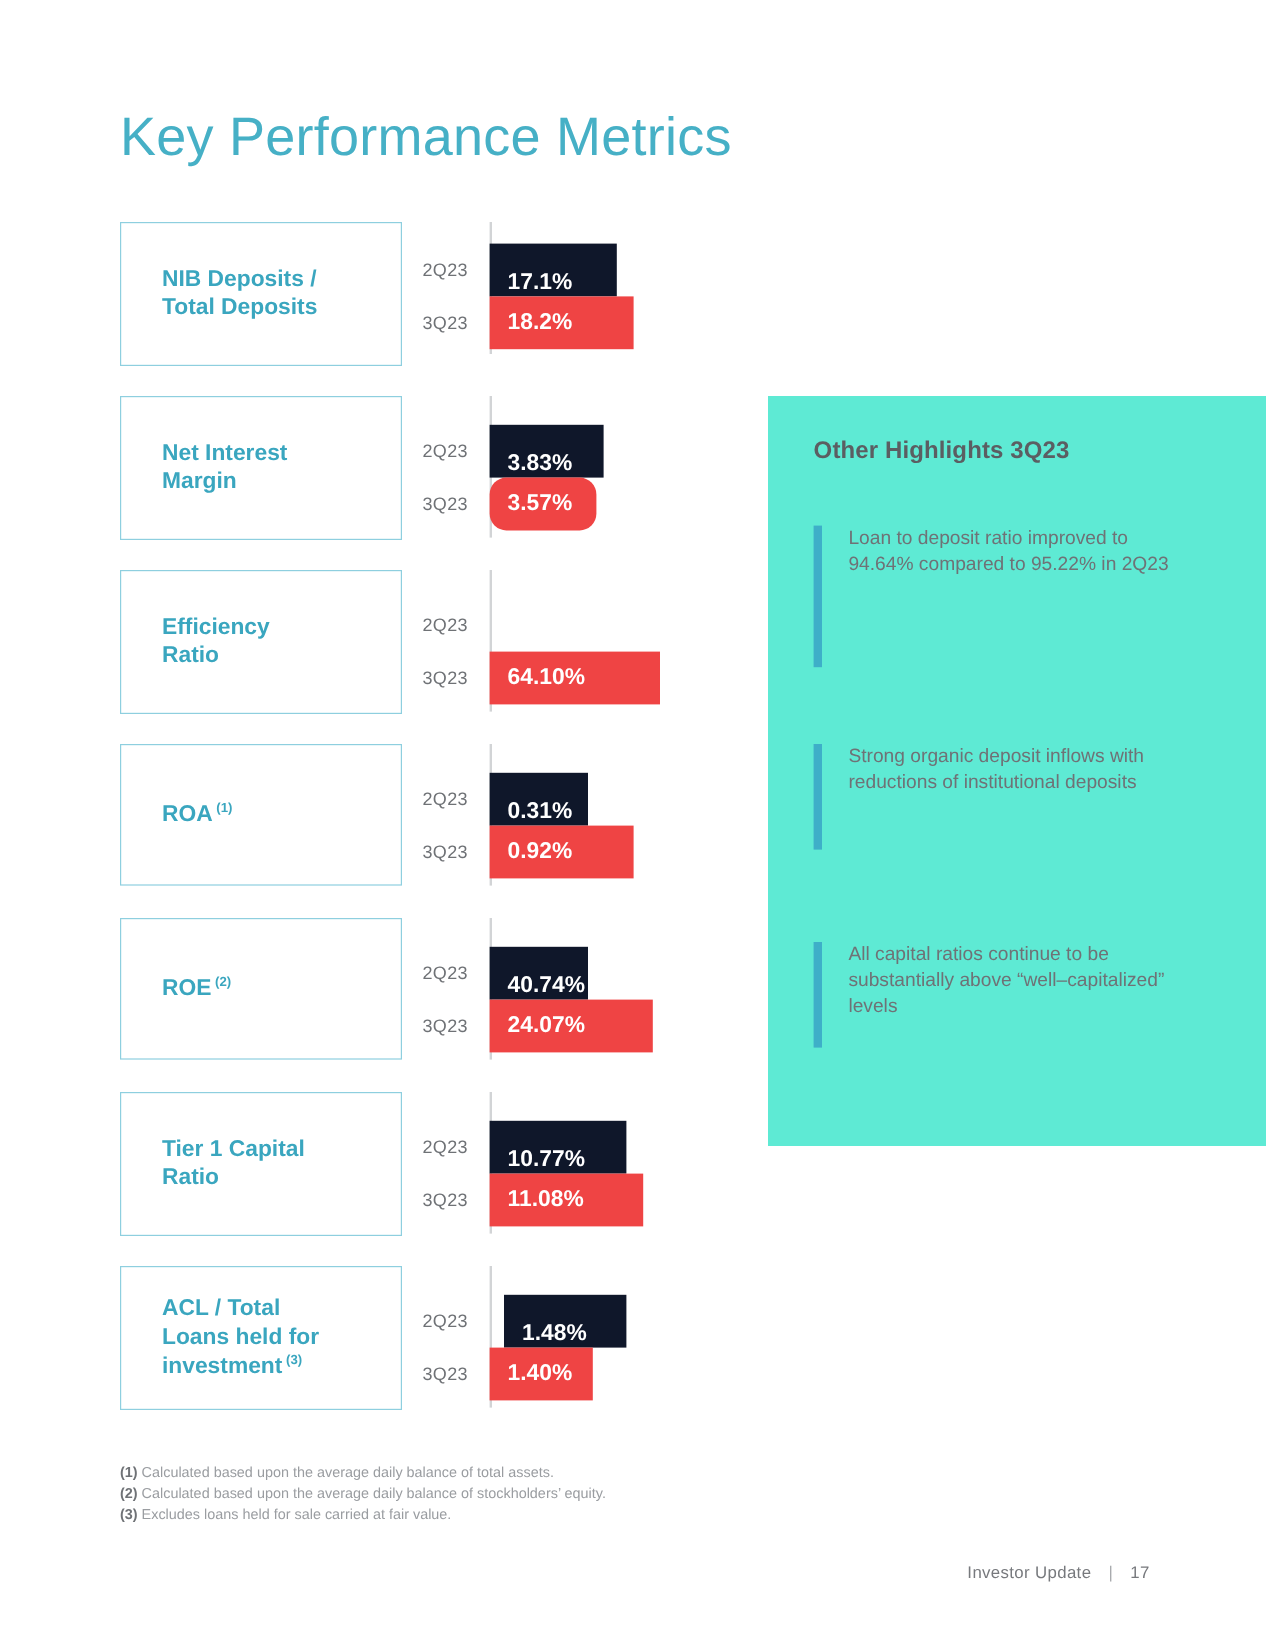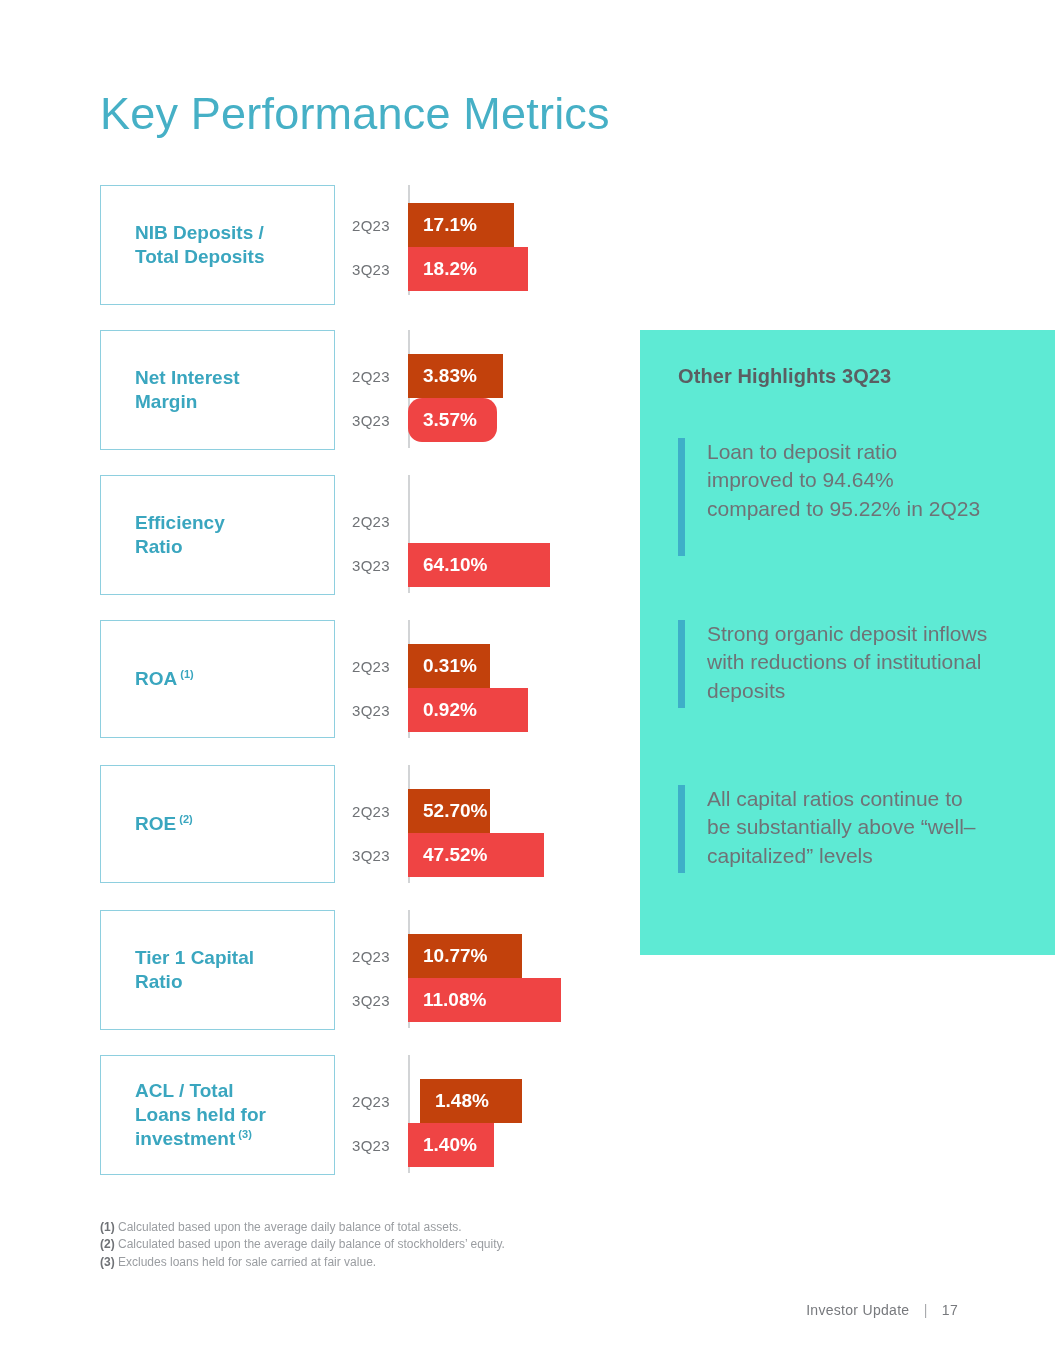--- a/index.html
+++ b/index.html
@@ -96,21 +96,21 @@
     height: 100%;
     display: flex;
     align-items: center;
     box-sizing: border-box;
     padding-left: 15px;
     color: #ffffff;
     font-size: 19px;
     font-weight: bold;
     white-space: nowrap;
   }
-  .bar.light { background: #c2410c; }
+  .bar.light { background: #0f172a; align-items: flex-end; }
   .bar.dark  { background: #ef4444; }
 
   
   .highlights {
     position: absolute;
     left: 640px;
     top: 330px;
     width: 415px;
     height: 625px;
     background: #5eead4;
@@ -130,21 +130,21 @@
     left: 38px;
     width: 310px;
     display: flex;
   }
   .highlight-accent {
     flex: 0 0 7px;
     background: #3eafc8;
     margin-right: 22px;
   }
   .highlight-text {
-    font-size: 21px;
+    font-size: 16px;
     line-height: 1.35;
     color: #6f7276;
     font-weight: 400;
   }
 
   
   .footnotes {
     position: absolute;
     left: 100px;
     top: 1219px;
@@ -259,49 +259,49 @@
     <div class="metric-row">
       <div class="metric-card" style="height: 118px;">
         <div class="metric-card-label">ROE<sup> (2)</sup></div>
       </div>
       <div class="axis-seg" style="height: 118px; top: 0px;"></div>
       <div class="bar-group" style="top: 24px;">
         <div class="bar-line">
           <div class="bar-period">2Q23</div>
           <div class="bar-spacer"></div>
           <div class="bar light" style="width: 82px;">
-            <span>52.70%</span>
+            <span>40.74%</span>
           </div>
         </div>
         <div class="bar-line">
           <div class="bar-period">3Q23</div>
           <div class="bar-spacer"></div>
           <div class="bar dark" style="width: 136px;">
-            <span>47.52%</span>
+            <span>24.07%</span>
           </div>
         </div>
       </div>
     </div>
     <div class="metric-row">
       <div class="metric-card" style="height: 120px;">
         <div class="metric-card-label">Tier 1 Capital<br>Ratio</div>
       </div>
       <div class="axis-seg" style="height: 118px; top: 0px;"></div>
       <div class="bar-group" style="top: 24px;">
         <div class="bar-line">
           <div class="bar-period">2Q23</div>
           <div class="bar-spacer"></div>
           <div class="bar light" style="width: 114px;">
             <span>10.77%</span>
           </div>
         </div>
         <div class="bar-line">
           <div class="bar-period">3Q23</div>
           <div class="bar-spacer"></div>
-          <div class="bar dark" style="width: 153px;">
+          <div class="bar dark" style="width: 128px;">
             <span>11.08%</span>
           </div>
         </div>
       </div>
     </div>
     <div class="metric-row">
       <div class="metric-card" style="height: 120px;">
         <div class="metric-card-label">ACL / Total<br>Loans held for<br>investment<sup> (3)</sup></div>
       </div>
       <div class="axis-seg" style="height: 118px; top: 0px;"></div>

